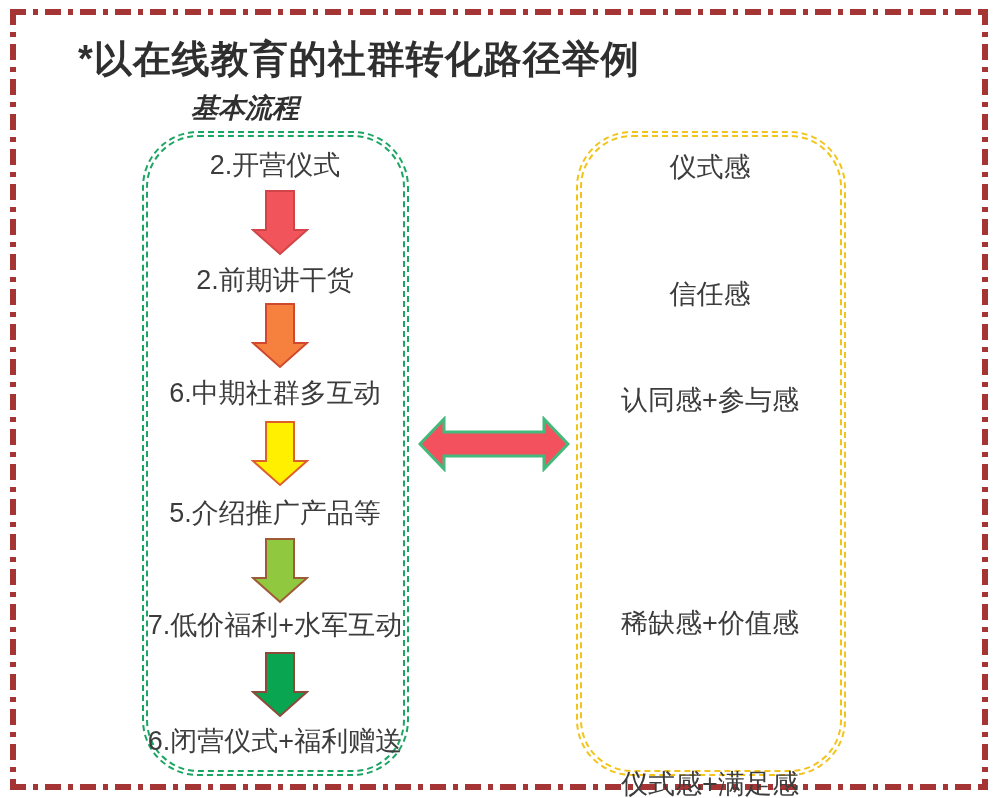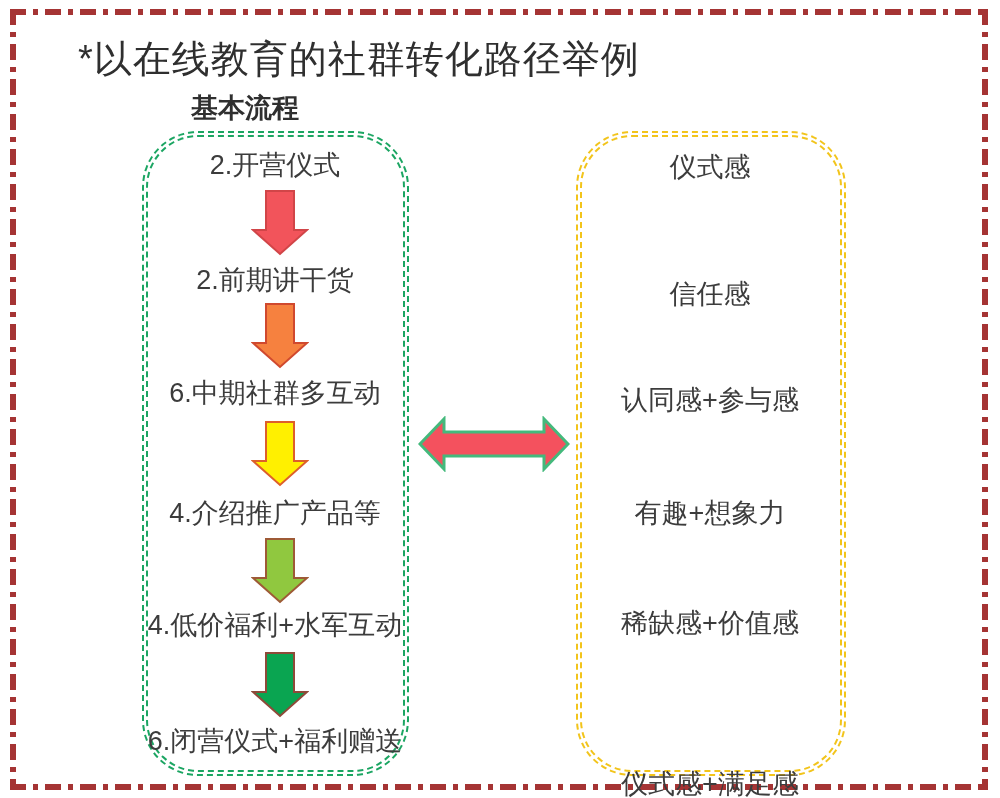--- a/index.html
+++ b/index.html
@@ -27,29 +27,30 @@
       #a53434 0 16px, transparent 16px 23px,
       #a53434 23px 28px, transparent 28px 35px);
   }
   .frame-top { top: 9px; }
   .frame-bottom { top: 784px; }
   .frame-left { left: 10px; }
   .frame-right { left: 982px; }
 
   .title {
     position: absolute; left: 78px; top: 34px;
-    font-size: 38px; font-weight: normal; color: #2f2f2f;
+    font-size: 38px; font-weight: bold; color: #2f2f2f;
     white-space: nowrap; letter-spacing: 1px;
   }
 
   .col-header {
     position: absolute; top: 90px;
     transform: translateX(-50%);
     font-size: 27px; font-weight: bold; color: #2f2f2f;
     white-space: nowrap;
+    font-style: italic;
   }
   .col-header.left  { left: 245px; }
   .col-header.right { left: 711px; }
 
   
   .dbox { position: absolute; border-radius: 56px; }
   .dbox .inner { position: absolute; inset: 2px; border-radius: 52px; }
   .dbox.green        { left: 142px; top: 131px; width: 263px; height: 641px; border: 2px dashed #1ba562; }
   .dbox.green .inner { border: 2px dashed #1ba562; }
   .dbox.yellow        { left: 576px; top: 131px; width: 266px; height: 641px; border: 2px dashed #f2c41b; }
@@ -87,22 +88,22 @@
   <div class="dbox green">
     <div class="inner"></div>
   </div>
   <div class="dbox yellow">
     <div class="inner"></div>
   </div>
 
   <div class="flow-text lcol" style="top:149px">2.开营仪式</div>
   <div class="flow-text lcol" style="top:264px">2.前期讲干货</div>
   <div class="flow-text lcol" style="top:377px">6.中期社群多互动</div>
-  <div class="flow-text lcol" style="top:497px">4.介绍推广产品等</div>
-  <div class="flow-text lcol" style="top:609px">4.低价福利+水军互动</div>
+  <div class="flow-text lcol" style="top:497px">5.介绍推广产品等</div>
+  <div class="flow-text lcol" style="top:609px">7.低价福利+水军互动</div>
   <div class="flow-text lcol" style="top:725px">6.闭营仪式+福利赠送</div>
 
   <svg class="arrow-down a1" width="58" height="66" viewBox="0 0 58 66">
     <polygon points="15,1 43,1 43,40 56,40 29,64 2,40 15,40" stroke-width="2" fill="#f2545b" stroke="#d14548"></polygon>
   </svg>
   <svg class="arrow-down a2" width="58" height="66" viewBox="0 0 58 66">
     <polygon points="15,1 43,1 43,40 56,40 29,64 2,40 15,40" stroke-width="2" fill="#f6813f" stroke="#d0492e"></polygon>
   </svg>
   <svg class="arrow-down a3" width="58" height="66" viewBox="0 0 58 66">
     <polygon points="15,1 43,1 43,40 56,40 29,64 2,40 15,40" stroke-width="2" fill="#fff000" stroke="#dd5f2b"></polygon>
@@ -110,21 +111,20 @@
   <svg class="arrow-down a4" width="58" height="66" viewBox="0 0 58 66">
     <polygon points="15,1 43,1 43,40 56,40 29,64 2,40 15,40" stroke-width="2" fill="#90c83f" stroke="#9e5a36"></polygon>
   </svg>
   <svg class="arrow-down a5" width="58" height="66" viewBox="0 0 58 66">
     <polygon points="15,1 43,1 43,40 56,40 29,64 2,40 15,40" stroke-width="2" fill="#0aa551" stroke="#8e4a39"></polygon>
   </svg>
 
   <div class="flow-text rcol" style="top:151px">仪式感</div>
   <div class="flow-text rcol" style="top:278px">信任感</div>
   <div class="flow-text rcol" style="top:384px">认同感+参与感</div>
-  <div class="flow-text rcol" style="top:497px">有趣+想象力</div>
   <div class="flow-text rcol" style="top:607px">稀缺感+价值感</div>
   <div class="flow-text rcol" style="top:768px">仪式感+满足感</div>
 
   <svg class="connector" width="152" height="56" viewBox="0 0 152 56">
     <polygon points="2,28 26,3 26,16 126,16 126,3 150,28 126,53 126,40 26,40 26,53" stroke-width="3" fill="#f4515e" stroke="#44b97c"></polygon>
   </svg>
 
 </div>
 
 </body></html>

